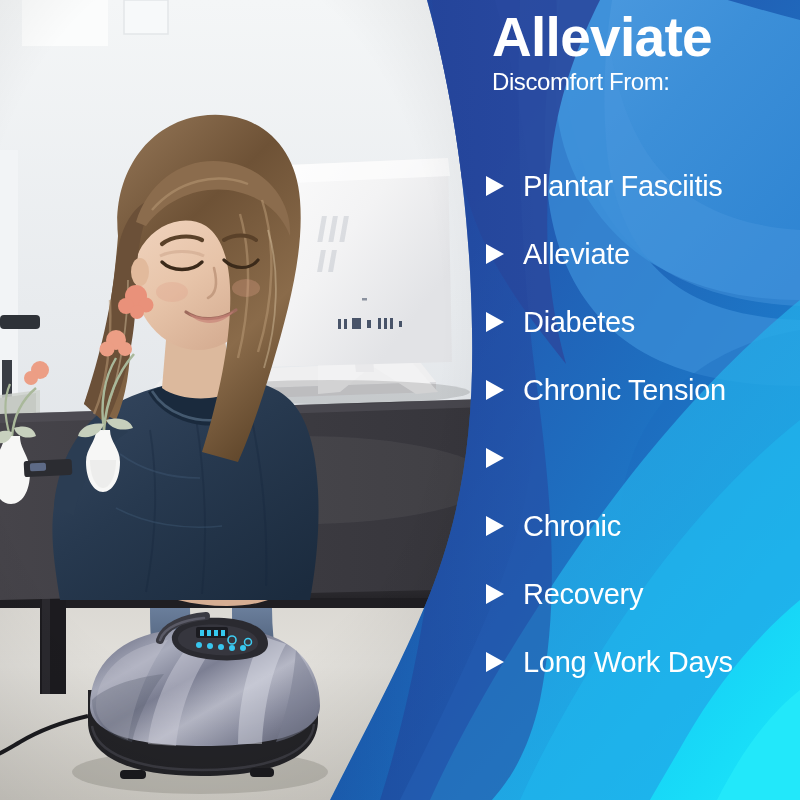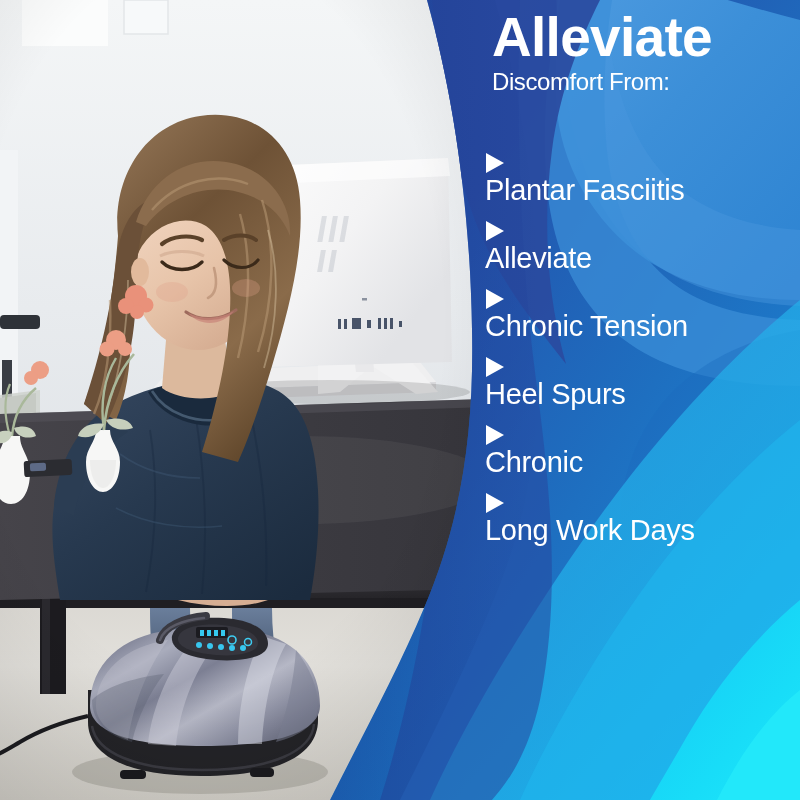--- a/index.html
+++ b/index.html
@@ -26,21 +26,21 @@
     font-size:55px; font-weight:bold; color:#ffffff;
     letter-spacing:-0.7px; line-height:46px; white-space:nowrap;
   }
   #title-sub {
     font-size:24px; font-weight:400; color:#ffffff;
     letter-spacing:-0.4px; line-height:44px; white-space:nowrap;
   }
 
   #benefit-list { position:absolute; left:485px; top:152px; width:315px; }
   .benefit-row {
-    display:flex; height:68px;flex-direction:column;
+    display:flex; align-items:center; height:68px;
   }
   .bullet-arrow {
     flex:0 0 auto; width:20px; height:22px; margin-right:18px;
     display:block;
   }
   .bullet-arrow svg { display:block; }
   .benefit-label {
     font-size:29px; font-weight:400; color:#ffffff;
     letter-spacing:-0.3px; white-space:nowrap; line-height:32px;
   }
@@ -479,49 +479,64 @@
 
       <div class="benefit-row">
         <span class="bullet-arrow">
           <svg width="20" height="22" viewBox="0 0 20 22">
               <polygon points="1,1 19,11 1,21" fill="#ffffff"></polygon>
             </svg>
         </span>
         <span class="benefit-label">Alleviate</span>
       </div>
 
+      <div class="benefit-row">
+        <span class="bullet-arrow">
+          <svg width="20" height="22" viewBox="0 0 20 22">
+              <polygon points="1,1 19,11 1,21" fill="#ffffff"></polygon>
+            </svg>
+        </span>
+        <span class="benefit-label">Diabetes</span>
+      </div>
 
 
       <div class="benefit-row">
         <span class="bullet-arrow">
           <svg width="20" height="22" viewBox="0 0 20 22">
               <polygon points="1,1 19,11 1,21" fill="#ffffff"></polygon>
             </svg>
         </span>
         <span class="benefit-label">Chronic Tension</span>
       </div>
 
       <div class="benefit-row">
         <span class="bullet-arrow">
           <svg width="20" height="22" viewBox="0 0 20 22">
               <polygon points="1,1 19,11 1,21" fill="#ffffff"></polygon>
             </svg>
         </span>
-        <span class="benefit-label">Heel Spurs</span>
       </div>
 
       <div class="benefit-row">
         <span class="bullet-arrow">
           <svg width="20" height="22" viewBox="0 0 20 22">
               <polygon points="1,1 19,11 1,21" fill="#ffffff"></polygon>
             </svg>
         </span>
         <span class="benefit-label">Chronic</span>
       </div>
 
+      <div class="benefit-row">
+        <span class="bullet-arrow">
+          <svg width="20" height="22" viewBox="0 0 20 22">
+              <polygon points="1,1 19,11 1,21" fill="#ffffff"></polygon>
+            </svg>
+        </span>
+        <span class="benefit-label">Recovery</span>
+      </div>
 
       <div class="benefit-row">
         <span class="bullet-arrow">
           <svg width="20" height="22" viewBox="0 0 20 22">
               <polygon points="1,1 19,11 1,21" fill="#ffffff"></polygon>
             </svg>
         </span>
         <span class="benefit-label">Long Work Days</span>
       </div>
 

